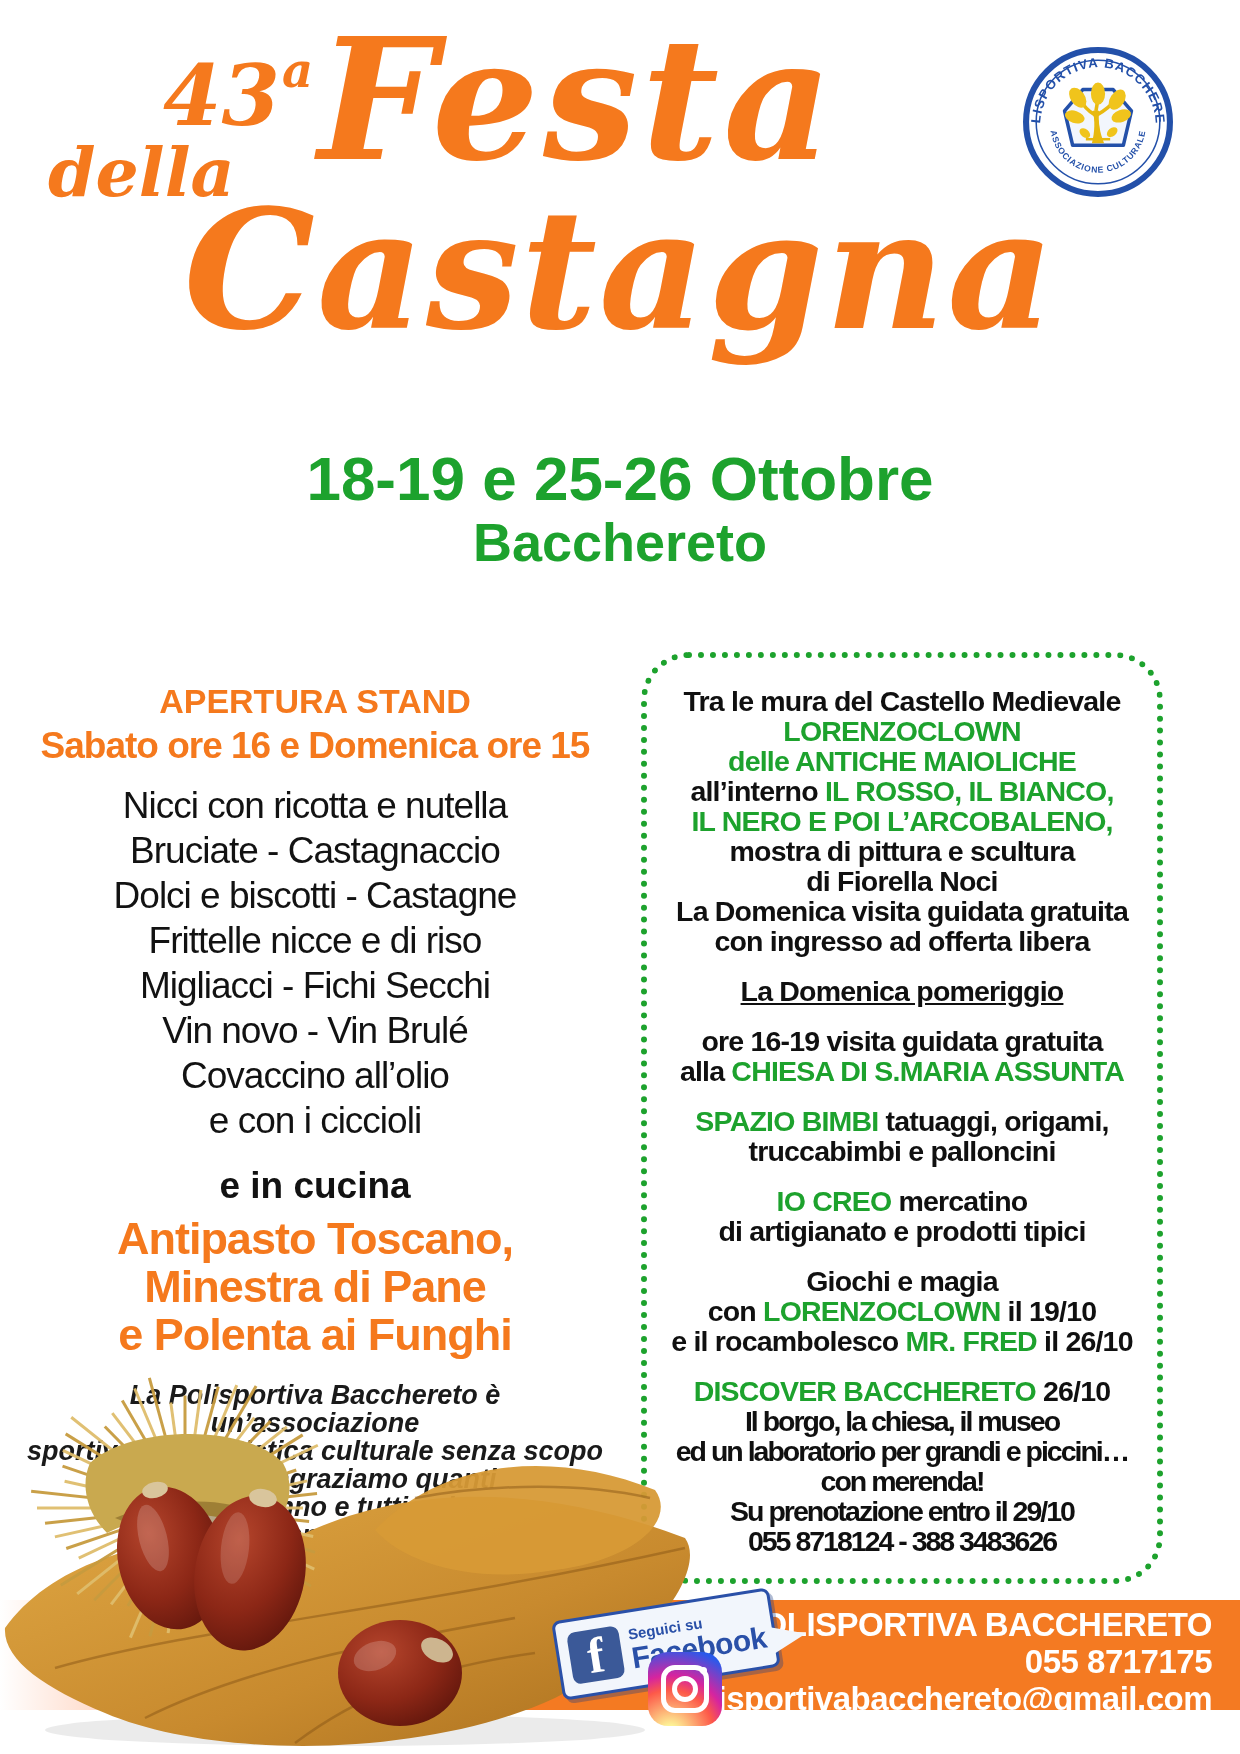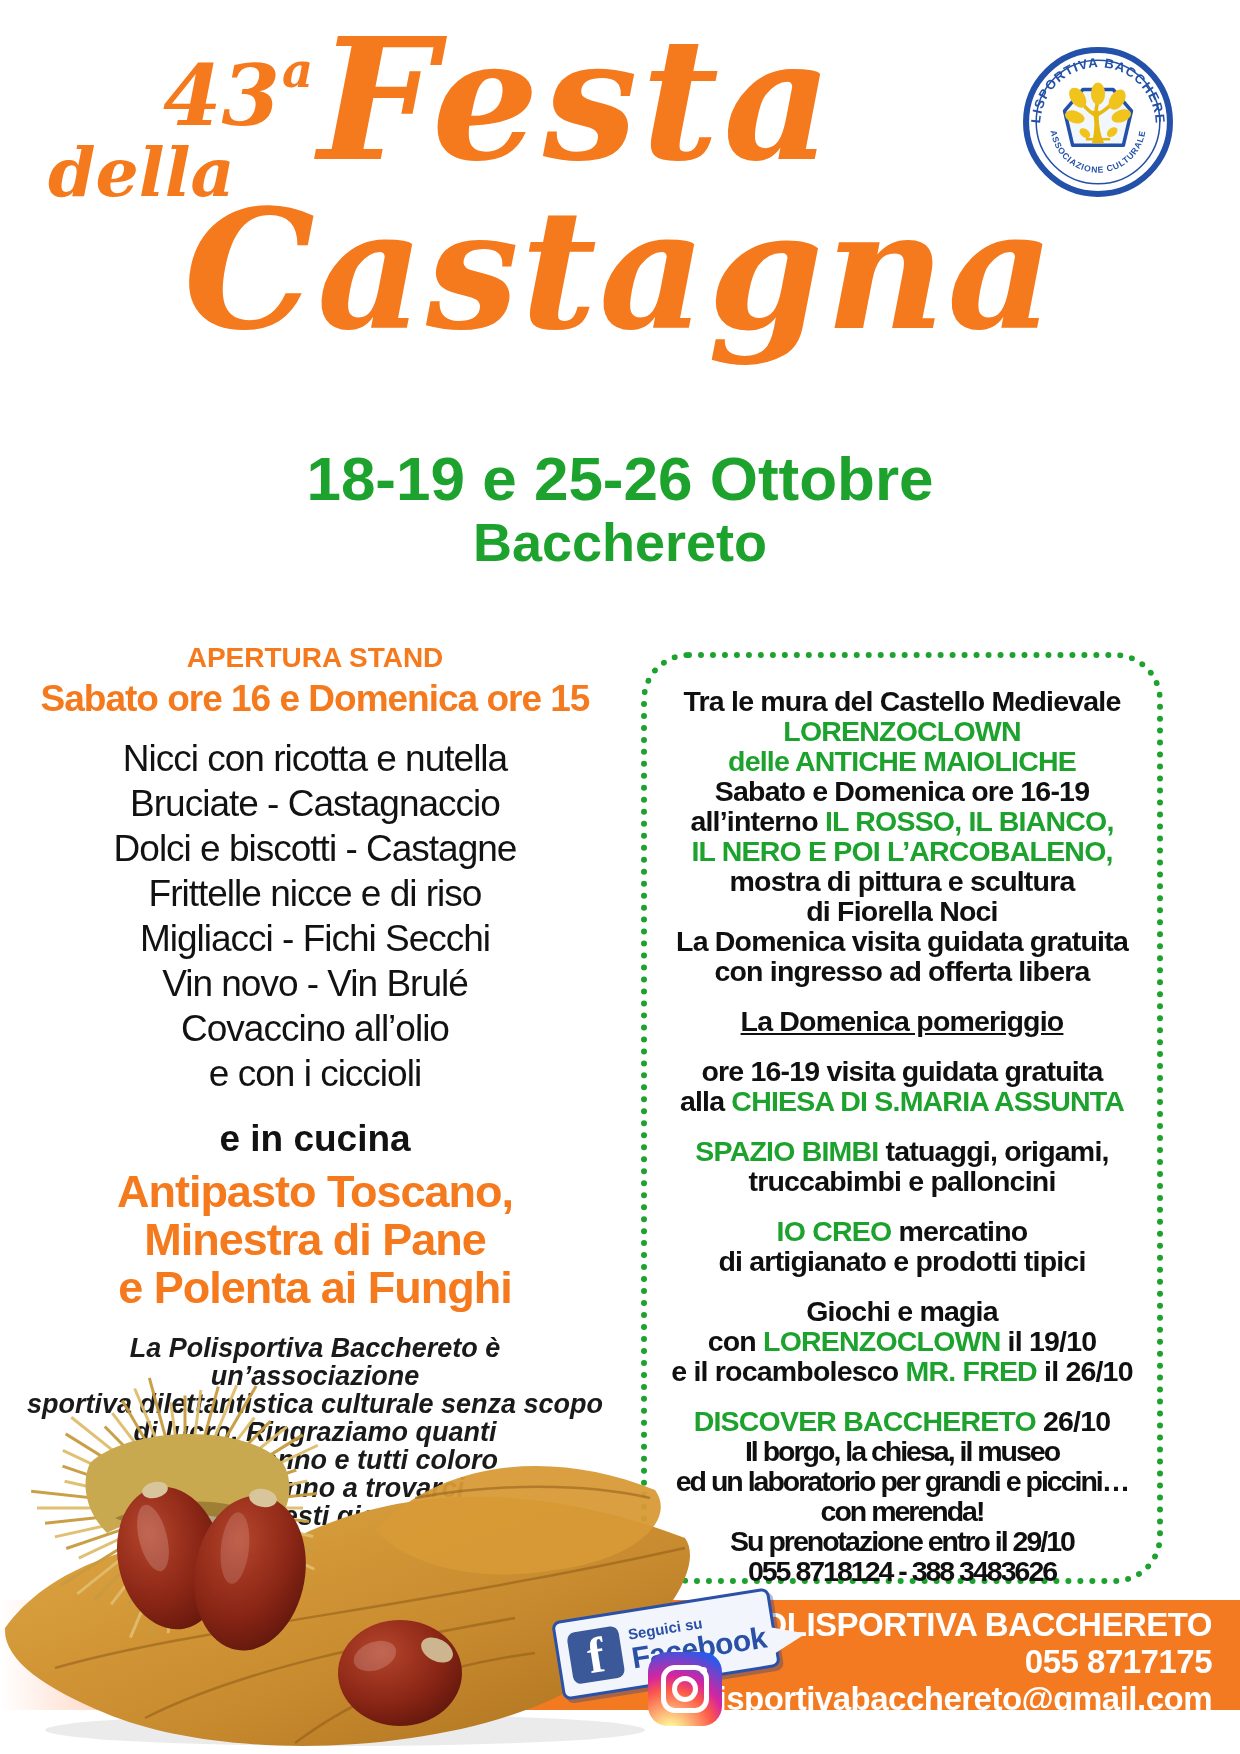--- a/index.html
+++ b/index.html
@@ -15,21 +15,21 @@
   .t-della{position:absolute;left:48px;top:138px;font-size:68px;line-height:1;}
   .t-castagna{position:absolute;left:175px;top:188px;width:890px;text-align:center;font-size:165px;line-height:1;letter-spacing:2px;}
   
   .logo{position:absolute;left:1022px;top:46px;width:152px;height:152px;}
   
   .dates{position:absolute;left:0;top:446px;width:100%;text-align:center;color:#1da22d;font-weight:bold;}
   .dates .d1{font-size:62px;line-height:1.05;letter-spacing:0px;}
   .dates .d2{font-size:54px;line-height:1.1;margin-top:2px;}
   
   .left-col{position:absolute;left:26px;top:642px;width:578px;text-align:center;}
-  .apertura-title{font-size:28px;font-weight:bold;color:#f5791d;letter-spacing:0;}
+  .apertura-title{font-size:34px;font-weight:bold;color:#f5791d;letter-spacing:0;margin-top:40px;}
   .apertura-sub{font-size:37px;font-weight:bold;color:#f5791d;letter-spacing:-1px;margin-top:4px;}
   .menu{margin-top:16px;font-size:37px;line-height:45px;font-weight:normal;color:#121212;letter-spacing:-1px;}
   .cucina-intro{margin-top:22px;font-size:37px;font-weight:bold;color:#121212;}
   .cucina{margin-top:8px;font-size:45px;line-height:48px;font-weight:bold;color:#f5791d;letter-spacing:-1px;}
   .note{margin-top:22px;font-size:27px;line-height:28px;font-weight:bold;font-style:italic;color:#1a1a1a;}
   
   .program-box{
     position:absolute;left:641px;top:652px;width:522px;height:932px;box-sizing:border-box;
     border:6px dotted #1da22d;border-radius:48px;padding:28px 10px 0;text-align:center;
   }
@@ -144,21 +144,20 @@
         <div class="note-line">collaboreranno e tutti coloro</div>
         <div class="note-line">che verranno a trovarci</div>
         <div class="note-line">in questi giorni</div>
       </div>
   </div>
 
   <div class="program-box">
       <div class="box-line"><span class="k">Tra le mura del Castello Medievale</span></div>
       <div class="box-line"><span class="g">LORENZOCLOWN</span></div>
       <div class="box-line"><span class="g">delle ANTICHE MAIOLICHE</span></div>
-      <div class="box-line"><span class="k">Sabato e Domenica ore 16-19</span></div>
       <div class="box-line"><span class="k">all’interno </span><span class="g">IL ROSSO, IL BIANCO,</span></div>
       <div class="box-line"><span class="g">IL NERO E POI L’ARCOBALENO,</span></div>
       <div class="box-line"><span class="k">mostra di pittura e scultura</span></div>
       <div class="box-line"><span class="k">di Fiorella Noci</span></div>
       <div class="box-line"><span class="k">La Domenica visita guidata gratuita</span></div>
       <div class="box-line"><span class="k">con ingresso ad offerta libera</span></div>
       <div class="box-line gap"><span class="k u">La Domenica pomeriggio</span></div>
       <div class="box-line gap"><span class="k">ore 16-19 visita guidata gratuita</span></div>
       <div class="box-line"><span class="k">alla </span><span class="g">CHIESA DI S.MARIA ASSUNTA</span></div>
       <div class="box-line gap"><span class="g">SPAZIO BIMBI </span><span class="k">tatuaggi, origami,</span></div>

